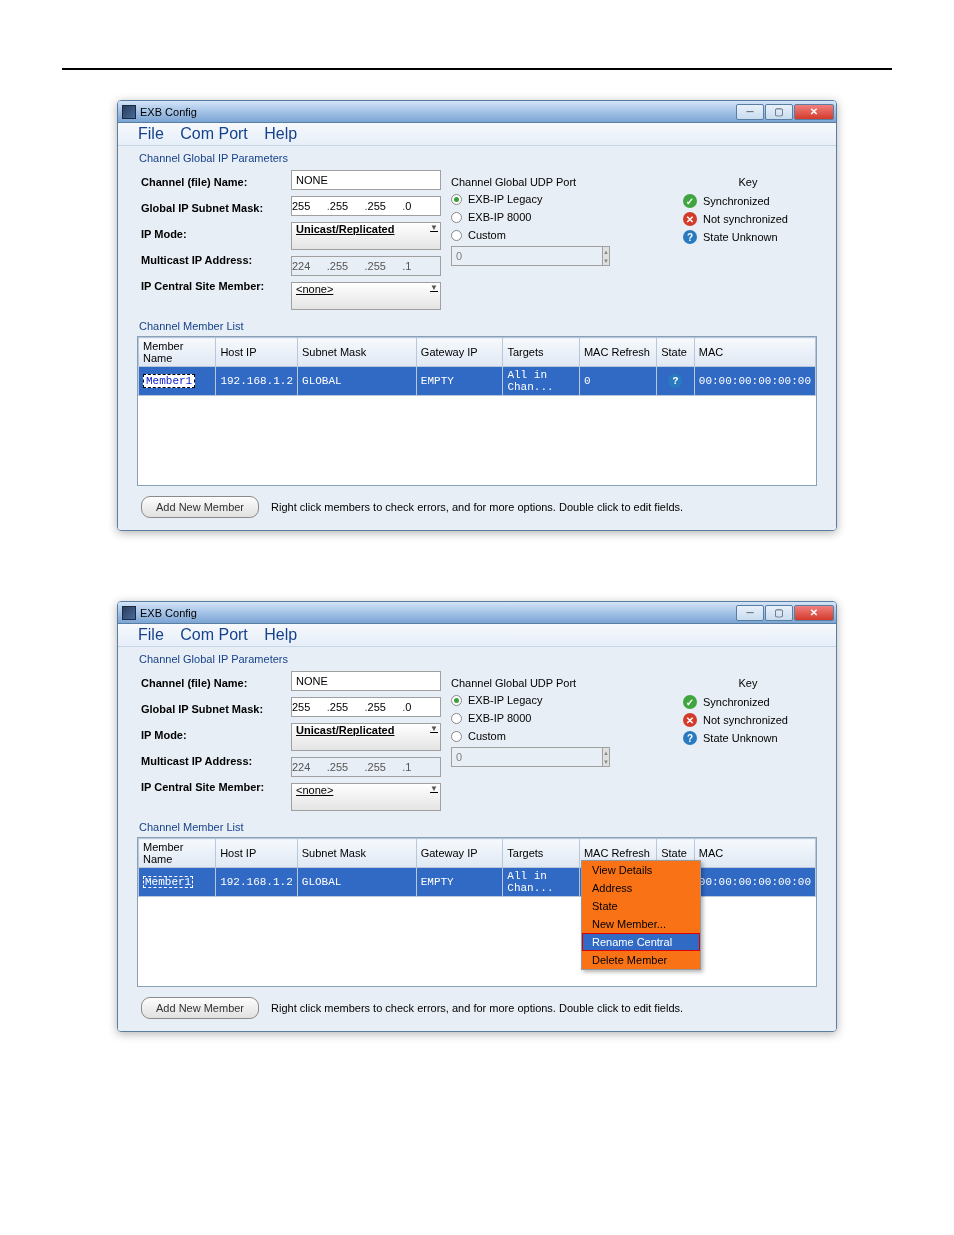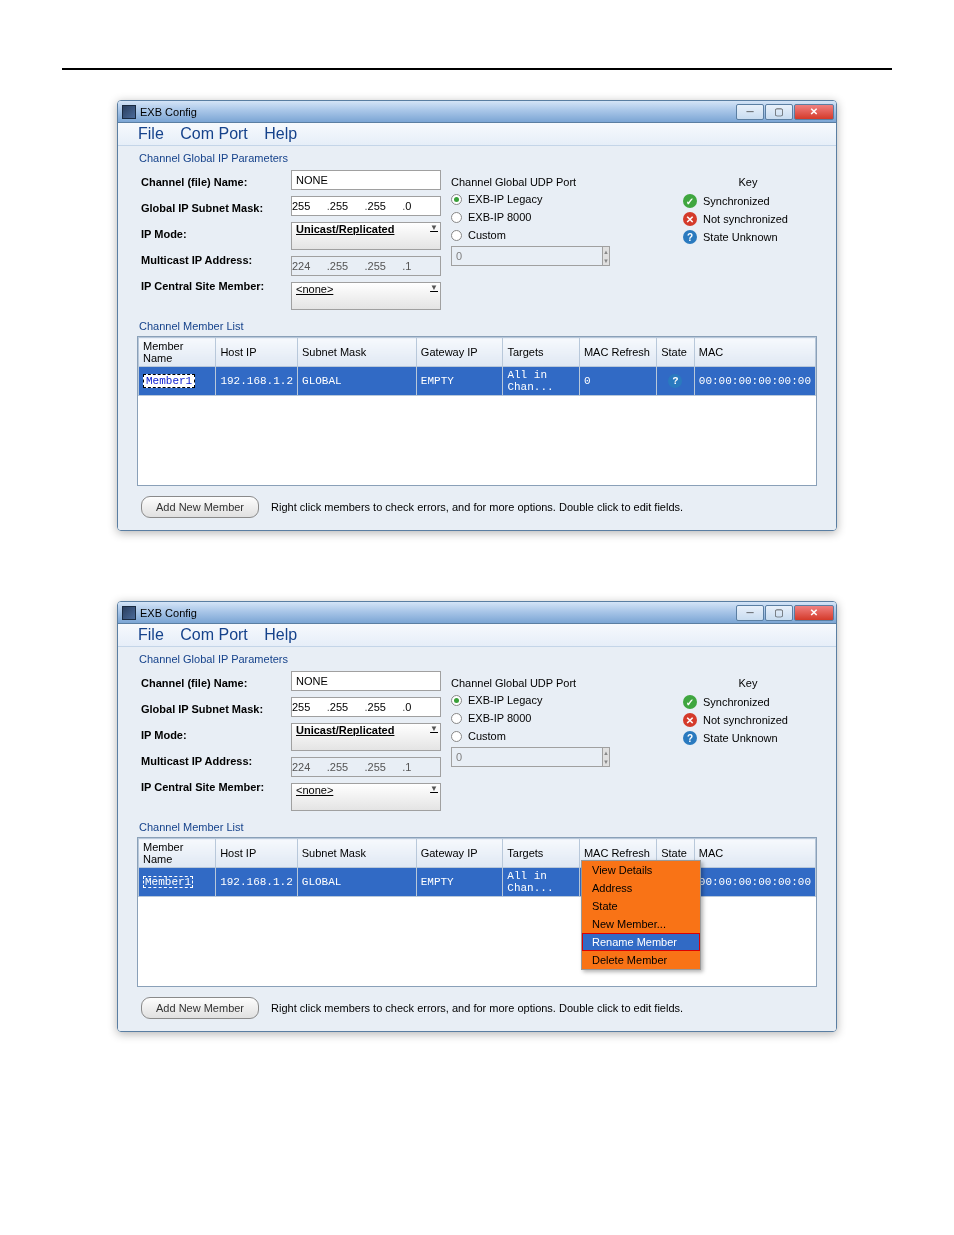--- a/index.html
+++ b/index.html
@@ -487,21 +487,21 @@
             <td>00:00:00:00:00:00</td>
           </tr>
         </tbody>
       </table>
 
       <div class="ctx-menu">
         <div class="ctx-item">View Details</div>
         <div class="ctx-item">Address</div>
         <div class="ctx-item">State</div>
         <div class="ctx-item">New Member...</div>
-        <div class="ctx-item hl">Rename Member</div>
+        <div class="ctx-item hl">Rename Central</div>
         <div class="ctx-item">Delete Member</div>
       </div>
     </div>
 
     <div class="footer-row">
       <button class="btn">Add New Member</button>
       <span class="hint">Right click members to check errors, and for more options.  Double click to edit fields.</span>
     </div>
   </div>
 </div>

